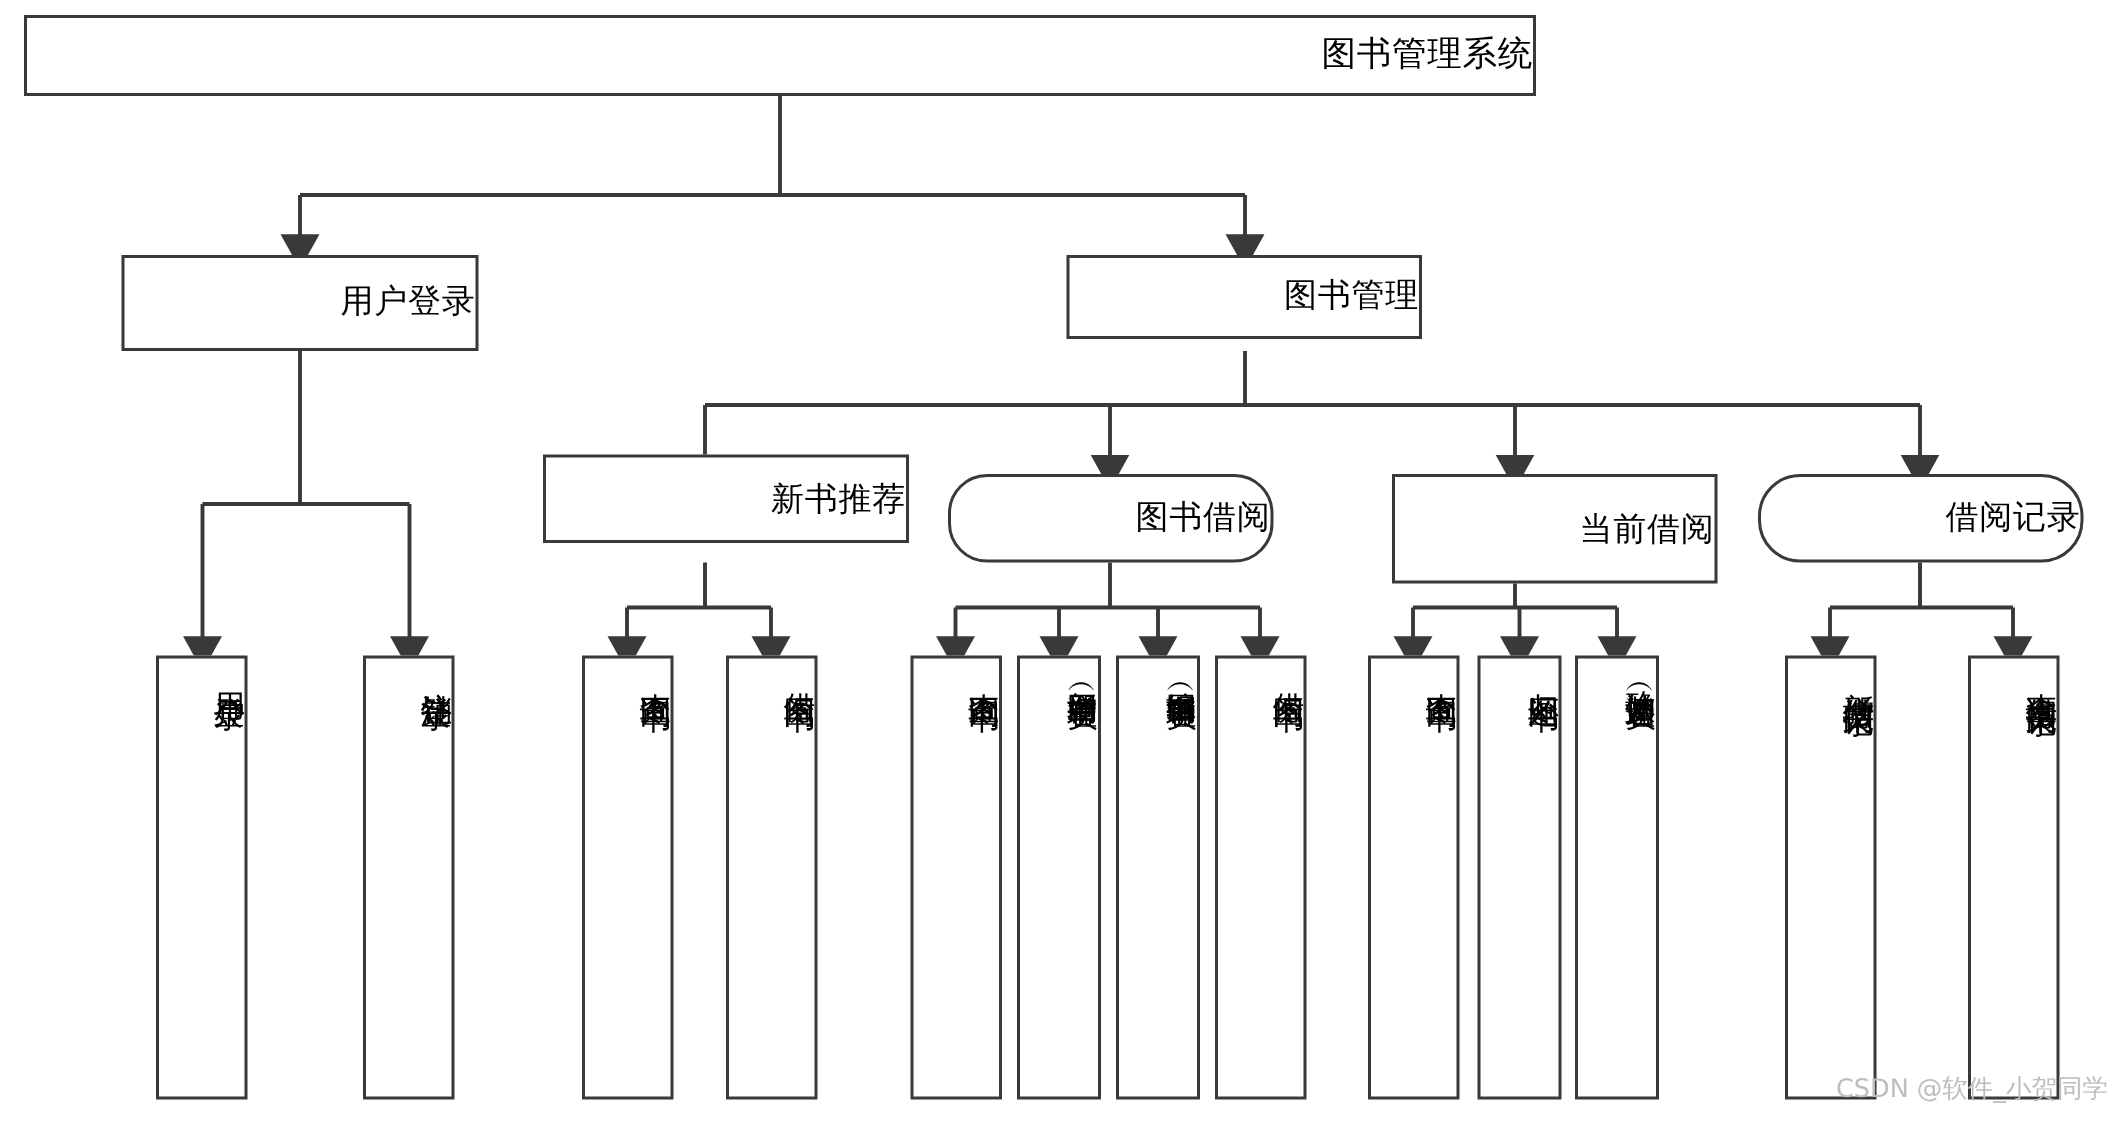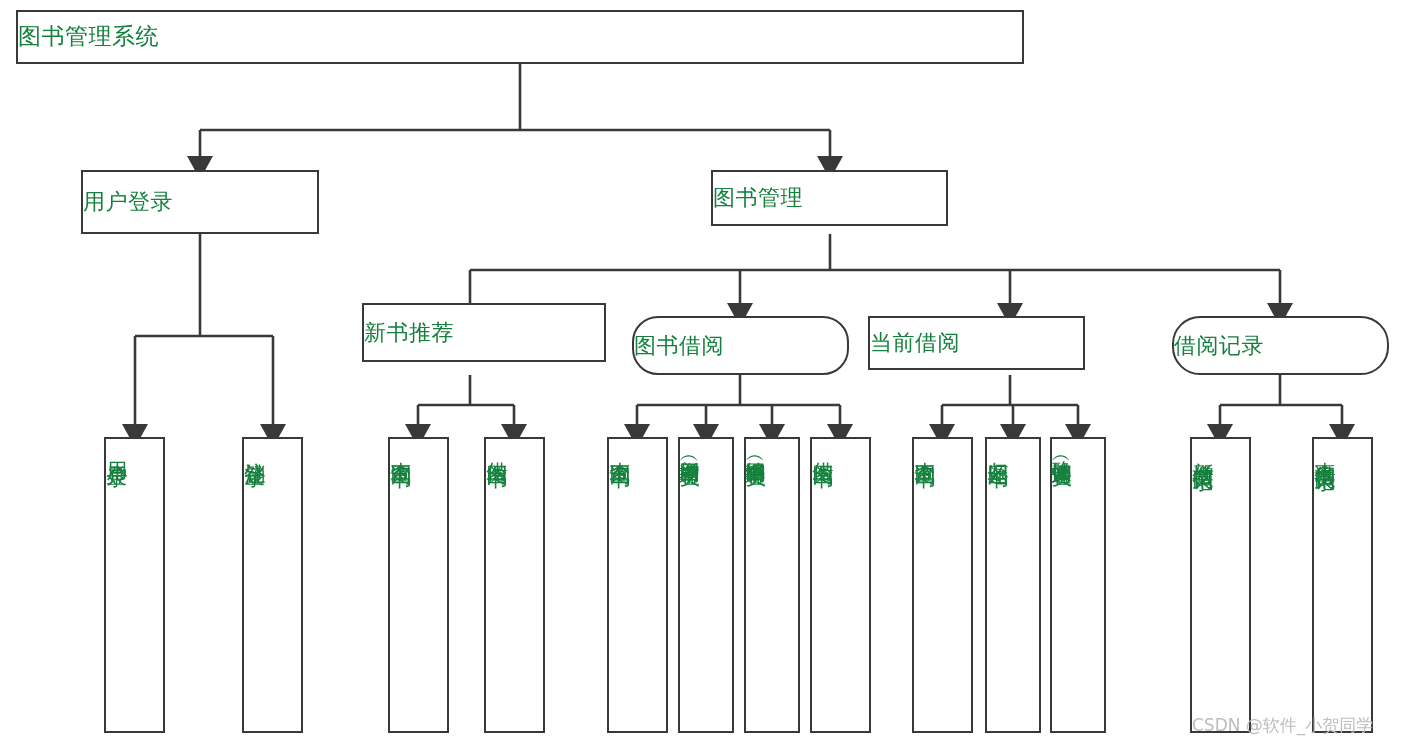--- a/index.html
+++ b/index.html
@@ -24,22 +24,22 @@
     width: 1405px;
     height: 747px;
   }
   .node {
     position: absolute;
     box-sizing: border-box;
     background: #ffffff;
     border: 2px solid #393939;
     display: flex;
     align-items: center;
-    justify-content: flex-start;
-    color: #15803d;
+    justify-content: flex-end;
+    color: #000000;
   }
   .node .label {
     display: block;
     line-height: 1.18;
     letter-spacing: 0.5px;
     white-space: nowrap;
   }
   .node.horiz .label {
     writing-mode: horizontal-tb;
     font-size: 22px;
@@ -134,21 +134,21 @@
       </div>
       <div class="node horiz" style="left: 711px; top: 170px; width: 237px; height: 56px;">
         <span class="label">图书管理</span>
       </div>
       <div class="node horiz" style="left: 362px; top: 303px; width: 244px; height: 59px; font-family: Liberation Serif, serif;">
         <span class="label">新书推荐</span>
       </div>
       <div class="node horiz" style="left: 632px; top: 316px; width: 217px; height: 59px; border-radius: 26px;">
         <span class="label">图书借阅</span>
       </div>
-      <div class="node horiz" style="left: 868px; top: 316px; width: 217px; height: 54px; font-family: Liberation Serif, serif;">
+      <div class="node horiz" style="left: 928px; top: 316px; width: 217px; height: 73px; font-family: Liberation Serif, serif;">
         <span class="label">当前借阅</span>
       </div>
       <div class="node horiz" style="left: 1172px; top: 316px; width: 217px; height: 59px; border-radius: 28px;">
         <span class="label">借阅记录</span>
       </div>
       <div class="node vert" style="left: 104px; top: 437px; width: 61px; height: 296px;">
         <span class="label">用户登录</span>
       </div>
       <div class="node vert" style="left: 242px; top: 437px; width: 61px; height: 296px;">
         <span class="label">注销登录</span>
@@ -181,15 +181,15 @@
         <span class="label">确认归还（管理员）</span>
       </div>
       <div class="node vert" style="left: 1190px; top: 437px; width: 61px; height: 296px;">
         <span class="label">新增借阅记录</span>
       </div>
       <div class="node vert" style="left: 1312px; top: 437px; width: 61px; height: 296px;">
         <span class="label">查询借阅记录</span>
       </div>
     </div>
 
-  <div class="watermark" style="left: 1192px; top: 714px;">CSDN @软件_小贺同学</div>
+  <div class="watermark" style="left: 1192px; top: 714px; padding-left: 32px;">CSDN @软件_小贺同学</div>
 
 </div>
 
 </body></html>

